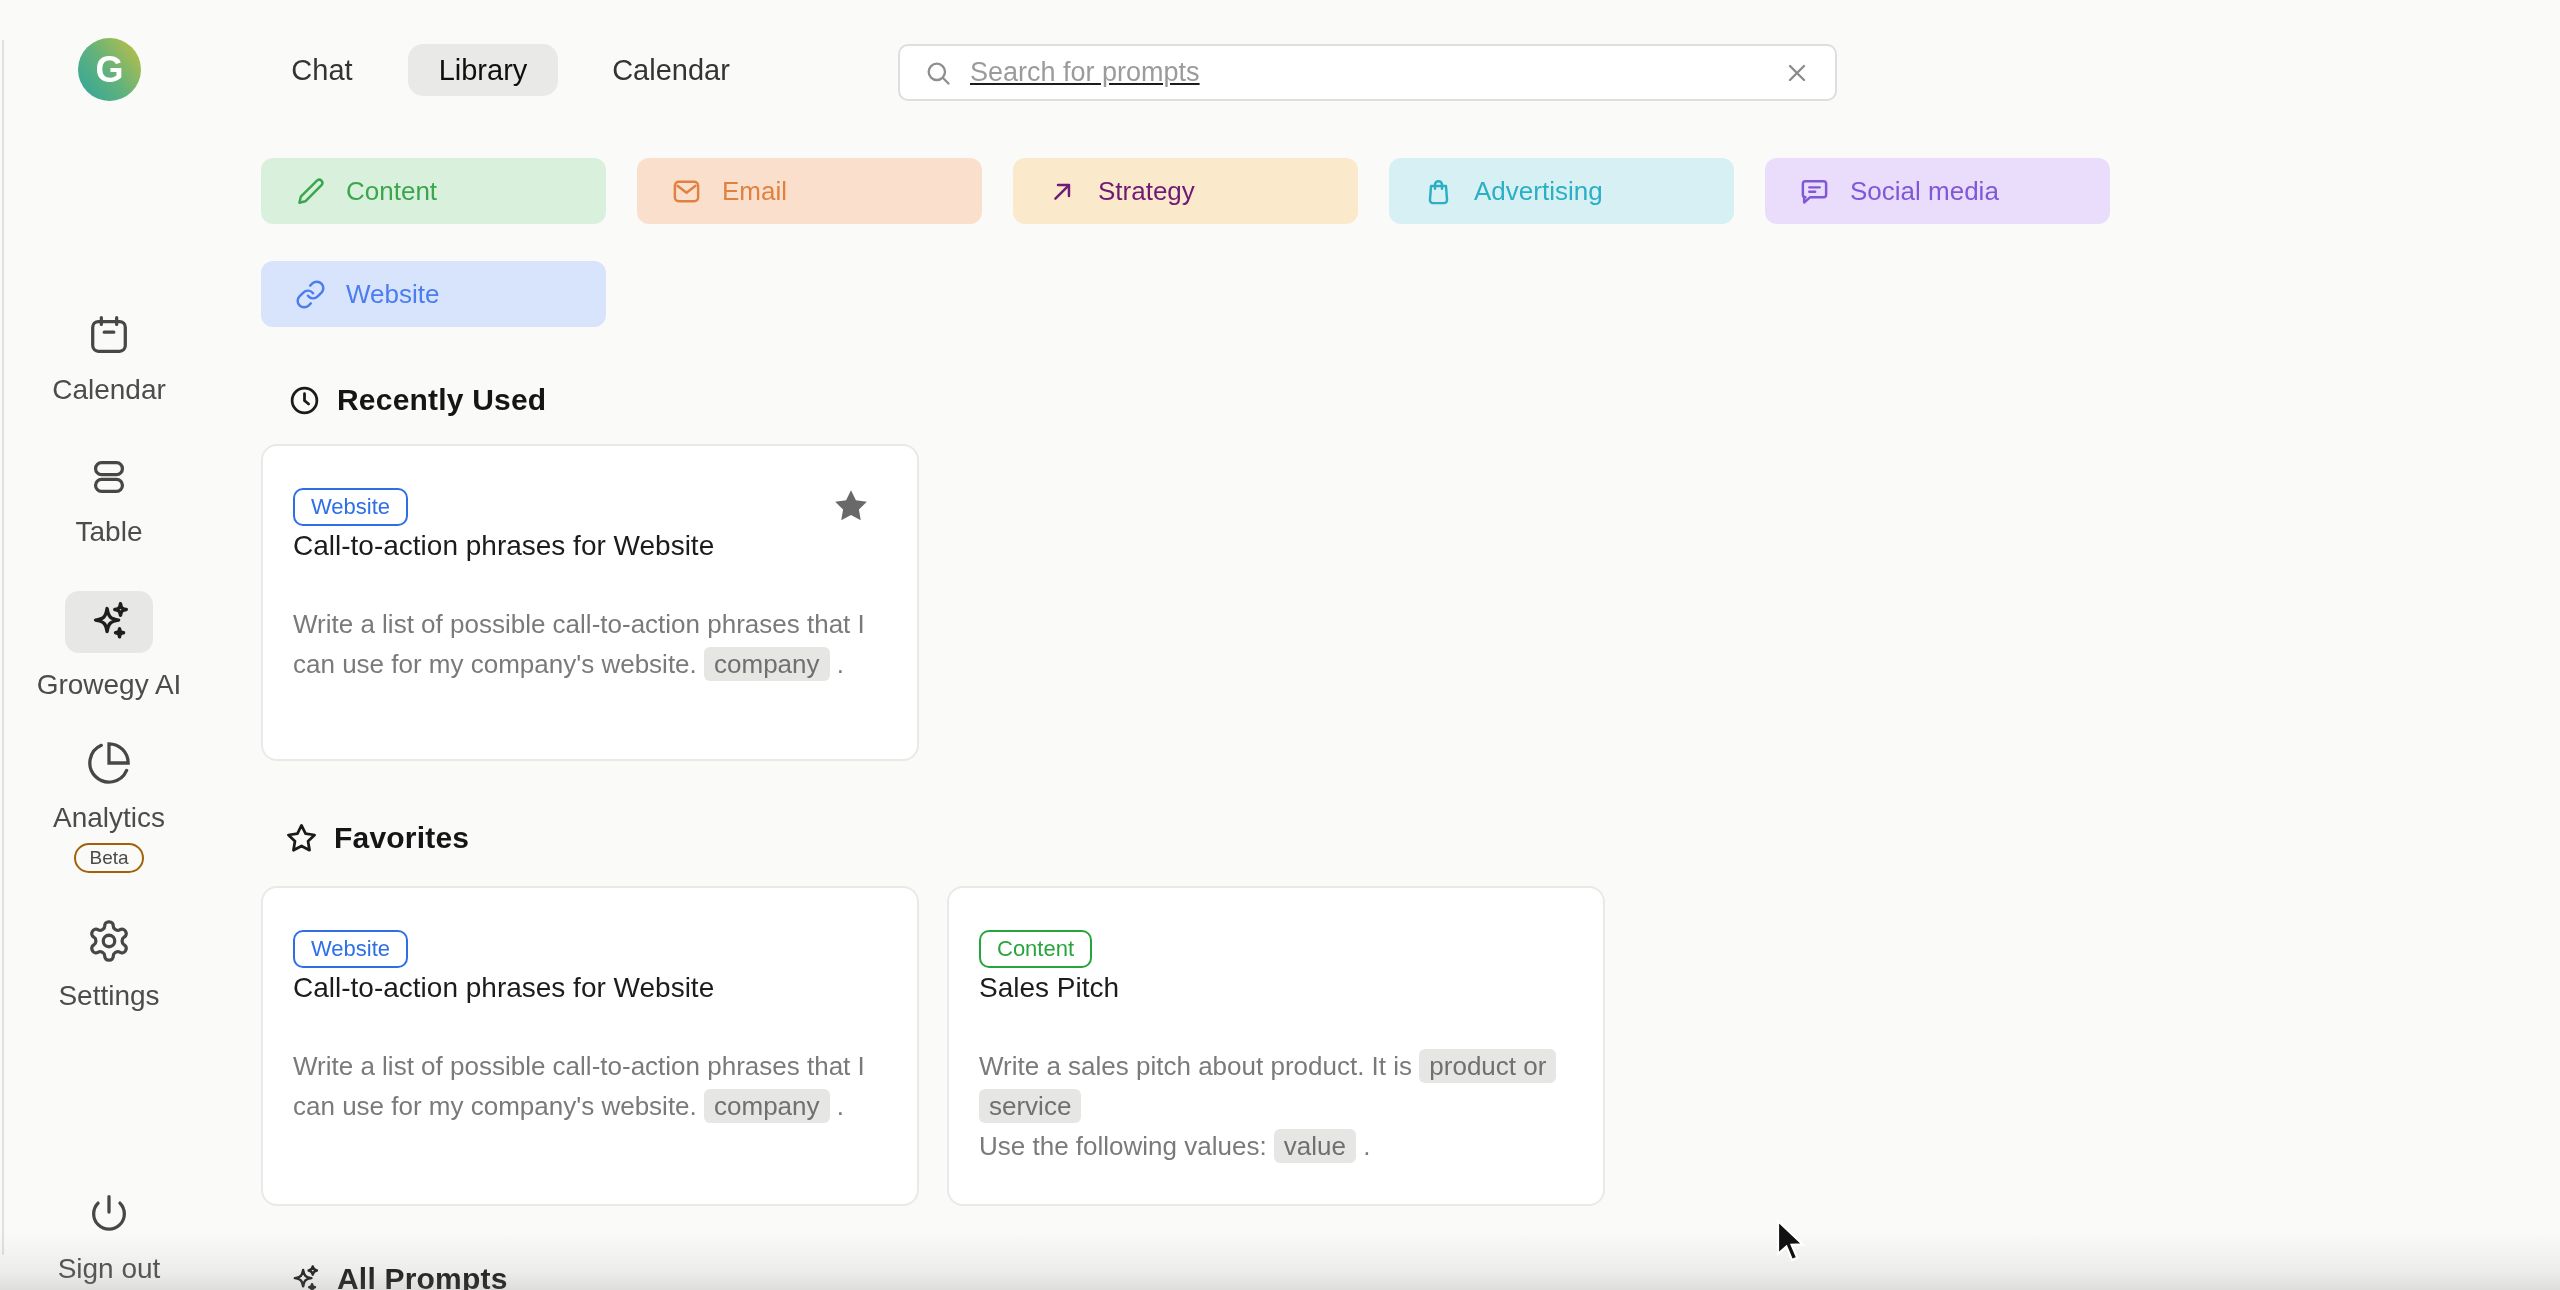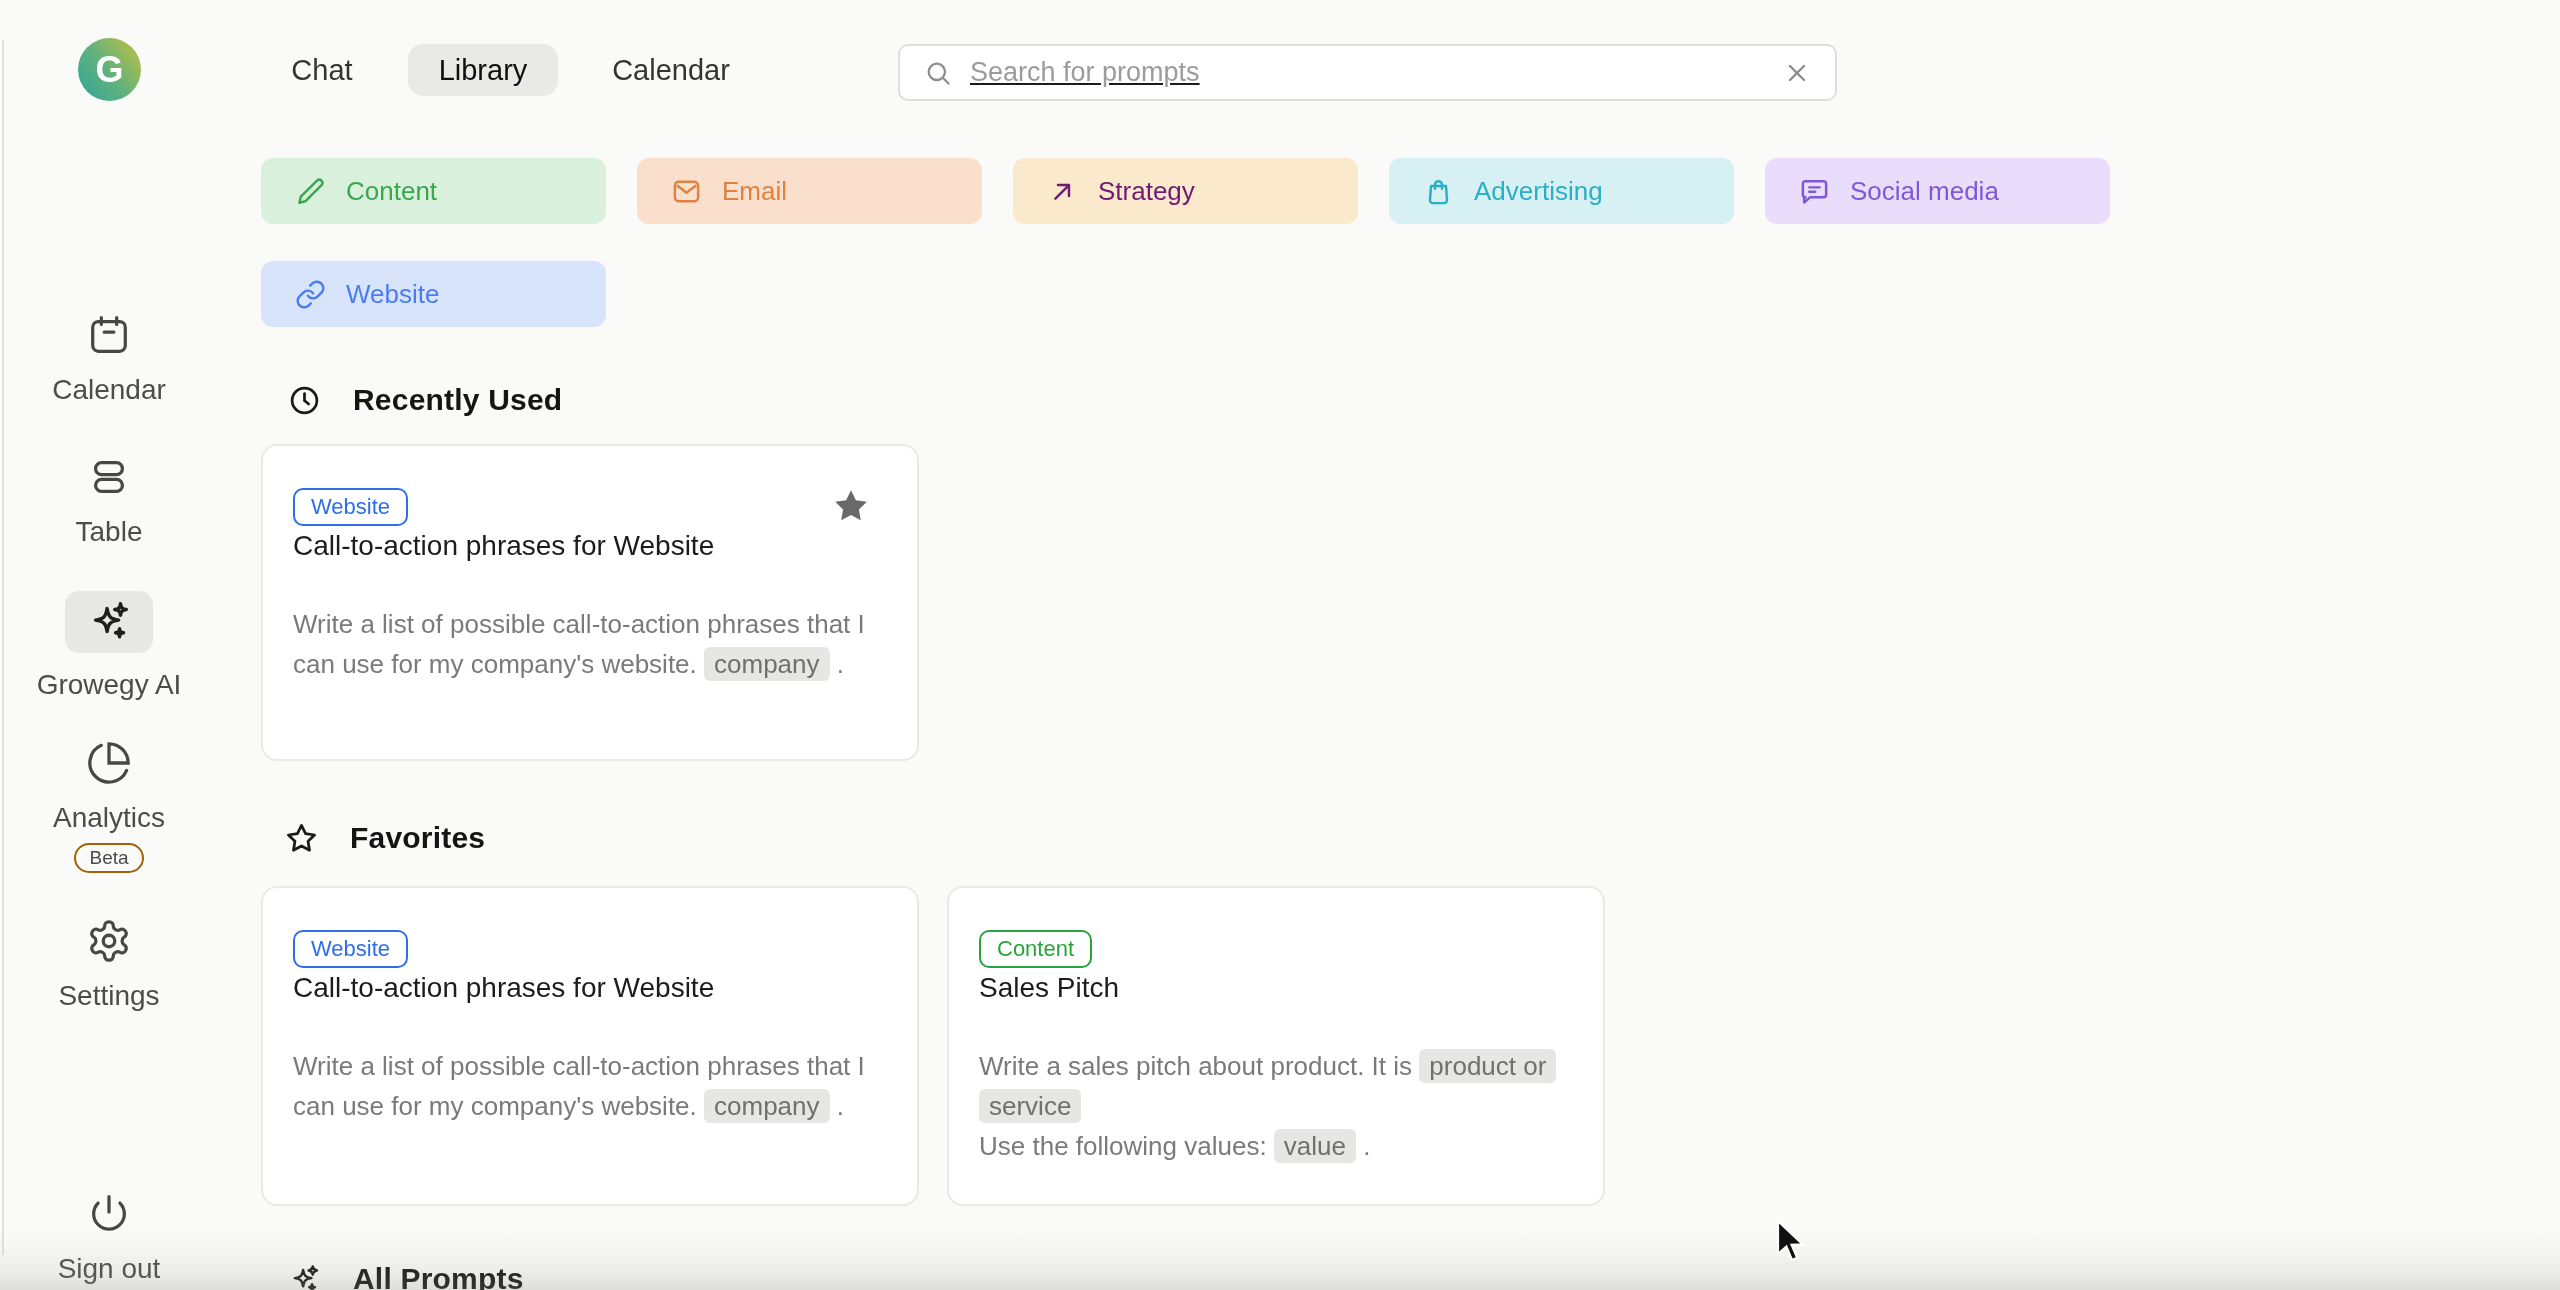--- a/index.html
+++ b/index.html
@@ -56,21 +56,21 @@
   .side-item { left:0; width:218px; display:flex; flex-direction:column; align-items:center; cursor:pointer; }
   .side-item svg { width:46px; height:46px; color:#474747; }
   .side-label { font-size:28px; color:#4c4c4c; margin-top:16px; }
   .side-pill { width:88px; height:62px; background:#e7e7e5; border-radius:14px;
     display:flex; align-items:center; justify-content:center; }
   .side-pill svg { color:#1e1e1e; }
   .beta-badge { margin-top:9px; border:2px solid #a16207; border-radius:18px; color:#4a4a4a;
     font-size:19px; padding:2px 13px; }
 
   
-  .section-head { display:flex; align-items:center; gap:32px; }
+  .section-head { display:flex; align-items:center; gap:16px; }
   .section-head svg { width:33px; height:33px; color:#1a1a1a; }
   .section-title { font-size:30px; font-weight:600; color:#151515; letter-spacing:.2px; }
 
   .card { background:#fff; border:2px solid #e9e9e7; border-radius:16px; width:658px; height:320px; cursor:pointer; }
   .tag { position:absolute; left:30px; top:42px; display:inline-block; border-width:2px; border-style:solid;
     border-radius:10px; padding:4px 16px; font-size:22px; font-weight:500; background:#fff; }
   .tag-blue  { color:#2e6fe8; border-color:#2e6fe8; }
   .tag-green { color:#27a53c; border-color:#27a53c; }
   .star-btn { position:absolute; right:46px; top:40px; background:none; border:none; cursor:pointer; color:#696969; }
   .star-btn svg { width:40px; height:40px; }

